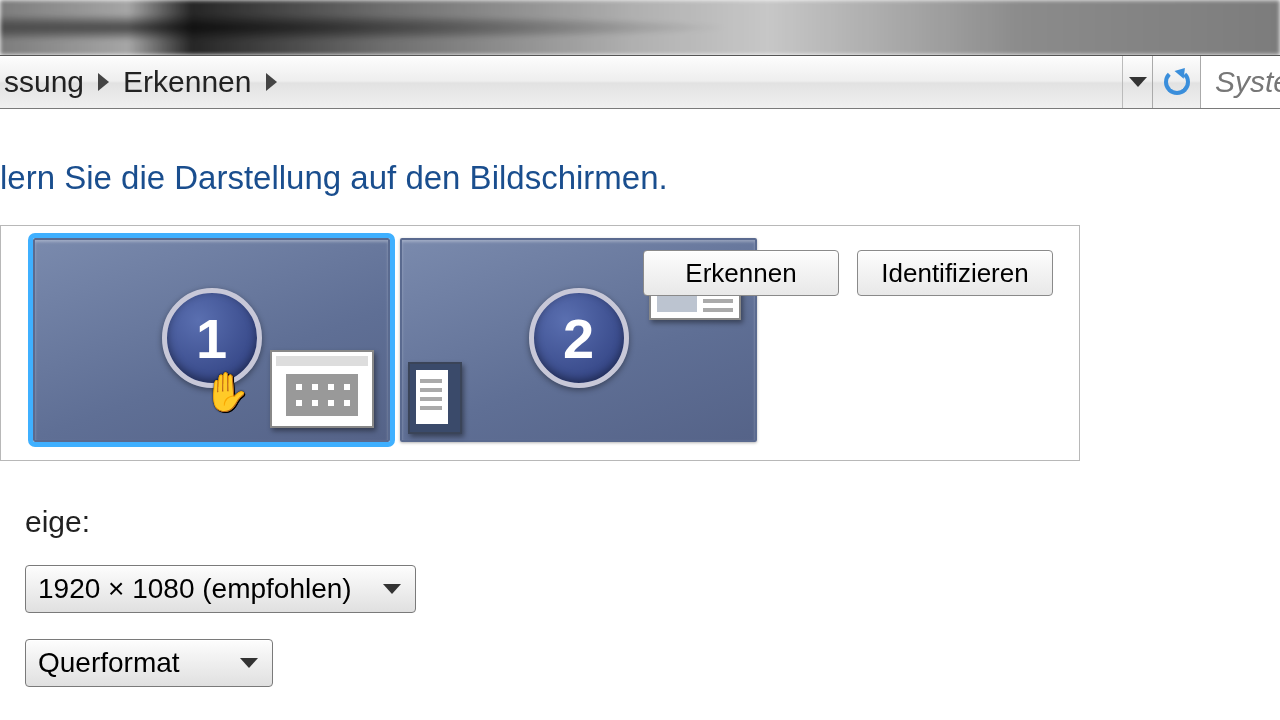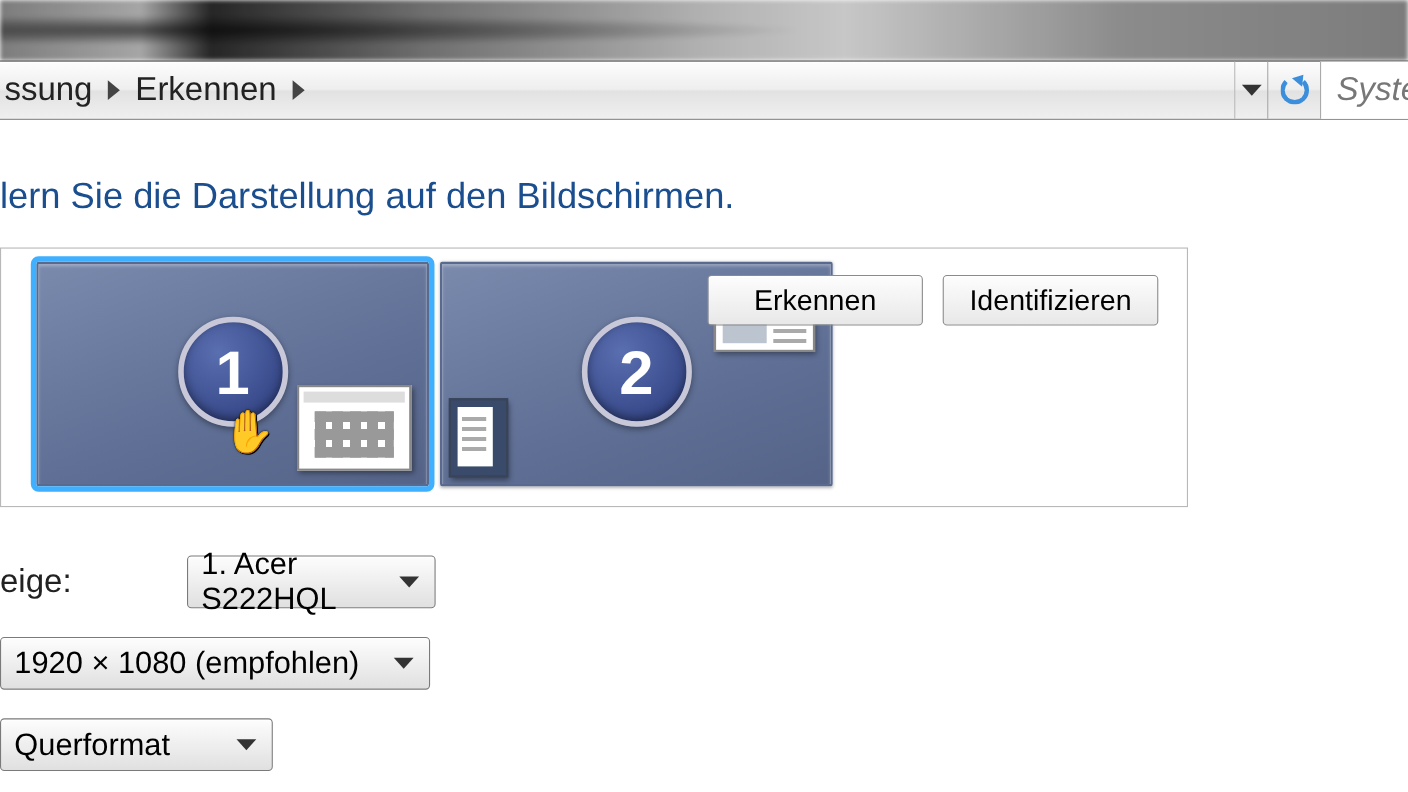--- a/index.html
+++ b/index.html
@@ -181,20 +181,21 @@
     cursor:pointer;
     box-shadow:inset 0 1px 0 #fff;
   }
   .settings{
     margin-top:44px;
   }
   .row{
     display:flex;
     align-items:center;
     margin-bottom:26px;
+    padding-left:25px;
   }
   .row-label{
     width:170px;
     font-size:30px;
     color:#222;
     text-align:left;
     white-space:nowrap;
   }
   .combo{
     height:48px;
@@ -270,24 +271,20 @@
     </div>
     <div class="btn-stack">
       <button class="win-btn">Erkennen</button>
       <button class="win-btn">Identifizieren</button>
     </div>
   </div>
 
   <div class="settings">
     <div class="row">
       <div class="row-label">eige:</div>
-      <div class="combo" style="width:226px">
-        <span>1. Acer S222HQL</span>
-        <div class="tri"></div>
-      </div>
     </div>
     <div class="row">
       <div class="combo" style="width:391px">
         <span>1920 × 1080 (empfohlen)</span>
         <div class="tri"></div>
       </div>
     </div>
     <div class="row">
       <div class="combo" style="width:248px">
         <span>Querformat</span>

